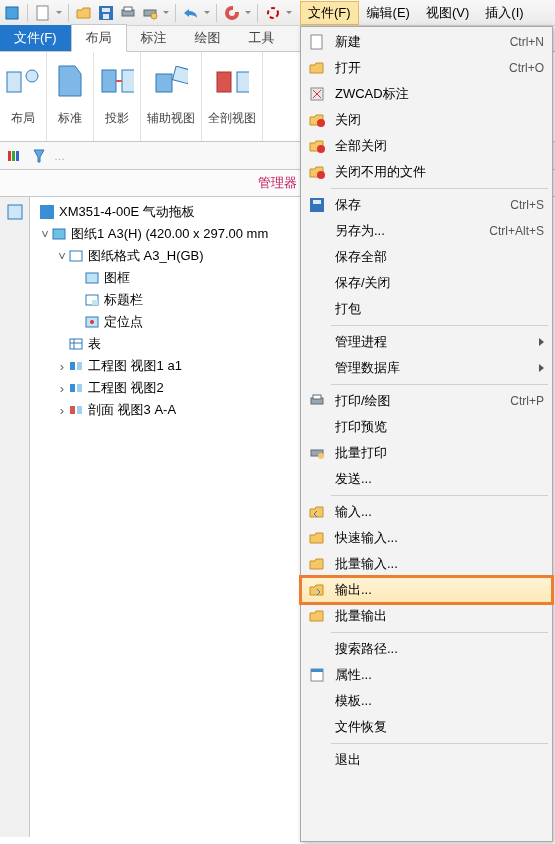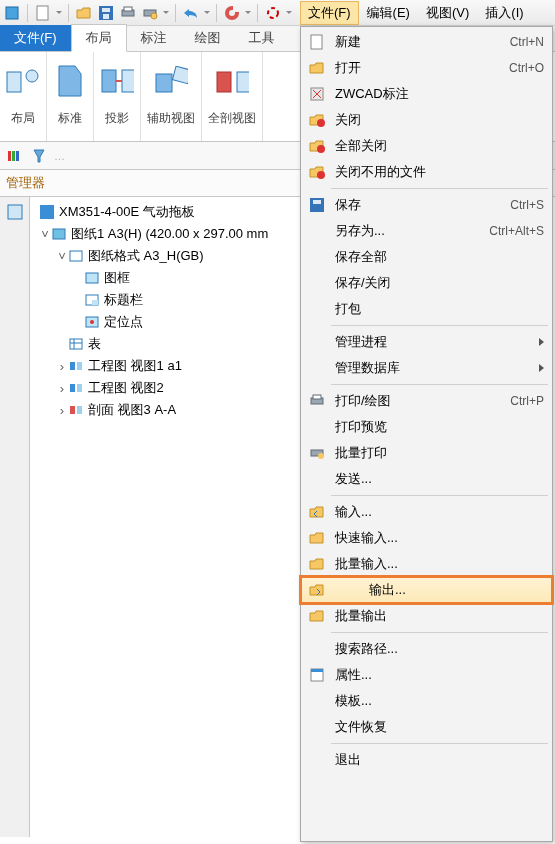--- a/index.html
+++ b/index.html
@@ -21,38 +21,38 @@
 
   .ribbon { height:90px; background:#fff; border-bottom:1px solid #c7c7c7; display:flex; }
   .rgroup { display:flex; flex-direction:column; align-items:center; justify-content:flex-start; padding:4px 6px 2px; border-right:1px solid #e0e0e0; }
   .rgroup .gicons { display:flex; gap:4px; height:50px; align-items:center; }
   .rgroup .glabel { font-size:12px; color:#444; margin-top:4px; }
   .bigicon { width:34px; height:34px; display:flex; align-items:center; justify-content:center; }
 
   .subbar { height:28px; border-bottom:1px solid #c7c7c7; display:flex; align-items:center; justify-content:space-between; padding:0 6px; background:#f8f8f8; }
   .subbar .l, .subbar .r { display:flex; align-items:center; gap:6px; }
 
-  .panel-title { padding:4px 6px; border-bottom:1px solid #c7c7c7; color:#a16207; background:#fbfbfb; }
+  .panel-title { padding:4px 6px; border-bottom:1px solid #c7c7c7; color:#be185d; background:#fbfbfb;text-align:center; }
 
   .treewrap { display:flex; }
   .treeside { width:30px; background:#f0f0f0; border-right:1px solid #c7c7c7; display:flex; flex-direction:column; align-items:center; padding-top:6px; gap:6px; }
   .tree { flex:1; padding:4px 0; overflow:auto; height: 640px; }
   .node { display:flex; align-items:center; height:22px; padding-left:4px; white-space:nowrap; cursor:pointer; }
   .tw { display:inline-block; width:12px; text-align:center; color:#666; }
   .tic { width:16px; height:16px; margin-right:4px; display:inline-flex; align-items:center; justify-content:center; }
   .ind1{padding-left:9px}.ind2{padding-left:26px}.ind3{padding-left:42px}
 
   
   .menu { position:absolute; top:26px; left:300px; width:253px; height:816px; background:#f3f3f3; border:1px solid #a8a8a8; box-shadow:2px 2px 6px rgba(0,0,0,0.25); display:flex; flex-direction:column; padding-top:2px; }
   .mi { display:flex; align-items:center; height:26px; padding:0 8px 0 4px; cursor:pointer; position:relative; }
   .mi .micon { width:24px; height:20px; display:flex; align-items:center; justify-content:center; }
   .mi .mlabel { flex:1; padding-left:6px; }
   .mi .mhot { color:#555; font-size:12px;text-align:center; }
   .mi .marrow { width:0;height:0;border-top:4px solid transparent;border-bottom:4px solid transparent;border-left:5px solid #555; }
-  .mi.boxed { outline:3px solid #ed7d31; outline-offset:-1px; background:linear-gradient(#fff3d4,#fde9b7);gap:34px; }
+  .mi.boxed { outline:3px solid #ed7d31; outline-offset:-1px; background:linear-gradient(#fff3d4,#fde9b7); }
   .msep { height:1px; background:#d0d0d0; margin:3px 4px 3px 30px; }
 
   svg { display:block; }
 </style>
 </head>
 <body>
 
 <div class="quickbar">
   <span class="qicon">
       <svg width="16" height="16">

